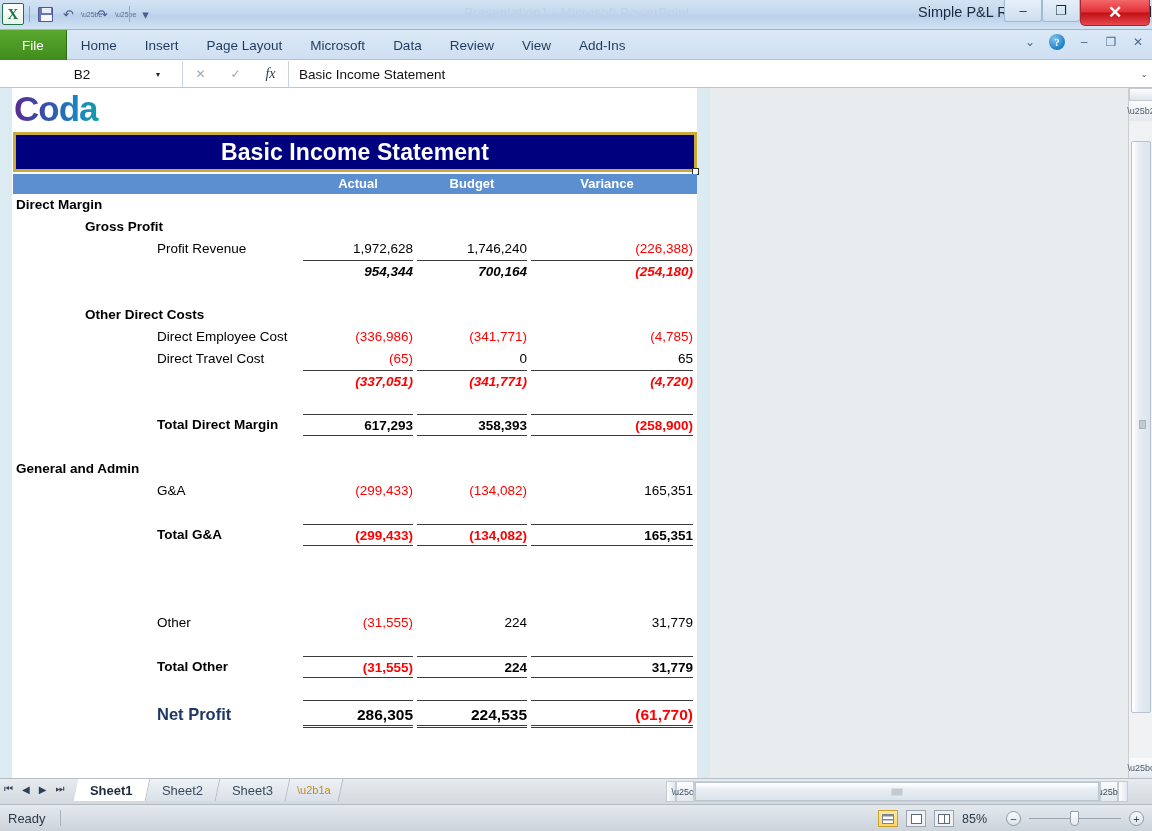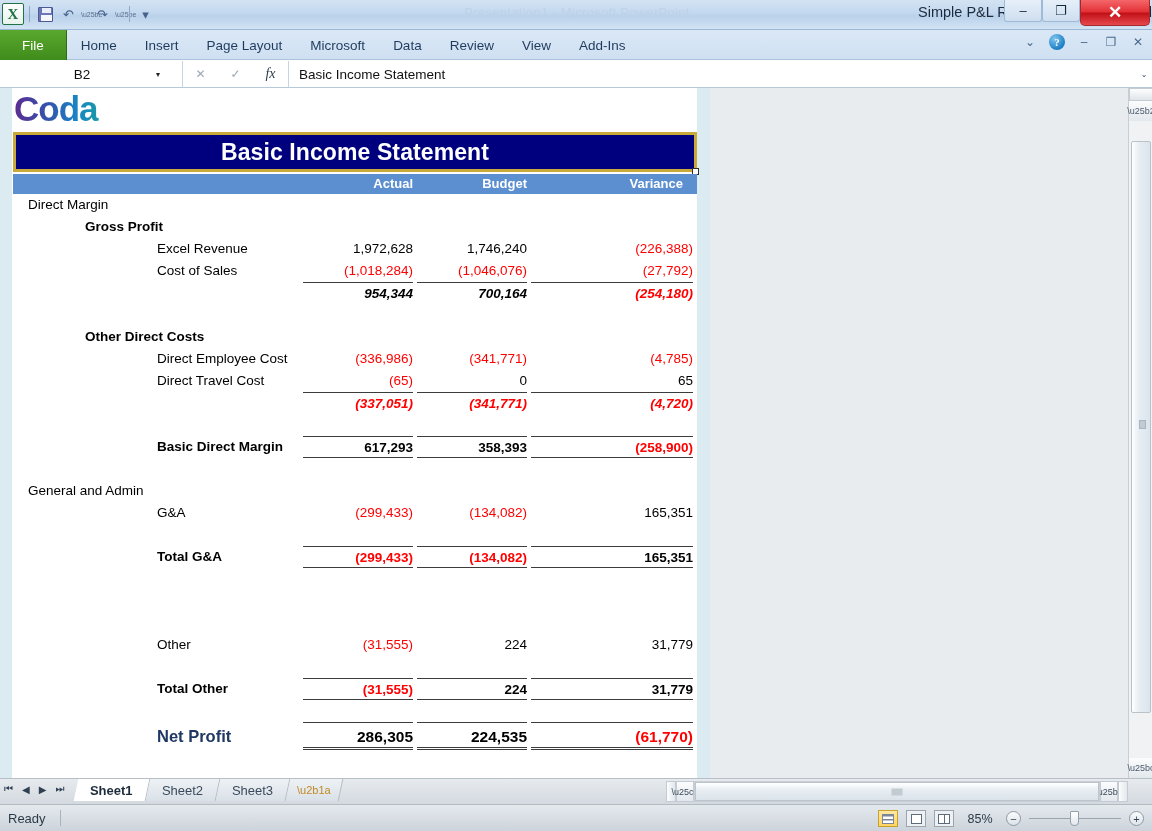--- a/index.html
+++ b/index.html
@@ -154,36 +154,36 @@
     background: #ffffff; border: 1.5px solid #2e2e2e;
   }
 
   
   #colhead {
     position: absolute; left: 13px; top: 86px; width: 684px; height: 20px;
     background: #5b8fd0;
   }
   #colhead .cell {
     position: absolute; top: 0; height: 20px; line-height: 20px;
-    color: #ffffff; font-size: 13px; font-weight: bold; text-align: right;
+    color: #ffffff; font-size: 13px; font-weight: bold; text-align: center;
   }
 
   
   #rows { position: absolute; left: 13px; top: 106px; width: 684px; }
   .row { position: relative; height: 22px; }
   .lbl {
     position: absolute; top: 0; height: 22px; line-height: 22px;
     font-size: 13.5px; color: #000000; white-space: nowrap;
   }
   .num {
     position: absolute; top: 0; height: 22px; line-height: 22px;
     font-size: 13.5px; text-align: right; color: #000000;
   }
   .neg { color: #ff0000; }
-  .lvl0 { left: 3px; font-weight: normal; margin-left: 12px; }
+  .lvl0 { left: 3px; font-weight: bold; }
   .lvl1 { left: 72px; font-weight: bold; }
   .lvl2 { left: 144px; }
   .lvl-total { left: 144px; font-weight: bold; }
   .c0 { left: 290px; width: 110px; }
   .c1 { left: 404px; width: 110px; }
   .c2 { left: 518px; width: 162px; }
   .subtotal .num { font-weight: bold; font-style: italic; }
   .total .num { font-weight: bold; }
   .bd-top .num { border-top: 1.5px solid #3c3c3c; }
   .bd-bot .num { border-bottom: 1.5px solid #3c3c3c; }
@@ -262,21 +262,21 @@
   .vbtn.sel { border:1px solid #c9a227; background: linear-gradient(to bottom,#ffe9a8,#ffd462); }
   .vb-grid { width:12px; height:10px; background:
       linear-gradient(#7b8794 0 0) 0 0/100% 1.5px no-repeat,
       linear-gradient(#7b8794 0 0) 0 4px/100% 1.5px no-repeat,
       linear-gradient(#7b8794 0 0) 0 8.5px/100% 1.5px no-repeat,
       #ffffff;
       border:1px solid #7b8794; }
   .vb-page { width:11px; height:10px; border:1.5px solid #5d6b7a; background:#fff; }
   .vb-break { width:12px; height:10px; border:1.5px solid #5d6b7a; background:#fff; position:relative; }
   .vb-break::after{content:"";position:absolute;left:4.5px;top:0;bottom:0;width:1.5px;background:#5d6b7a;}
-  #zoomlabel { font-size: 12.5px; color: #2c3a48; width: 36px; text-align:center; }
+  #zoomlabel { font-size: 12.5px; color: #2c3a48; width: 36px; text-align:left; }
   .zbtn { width:15px; height:15px; border-radius:50%; border:1px solid #8f9aa5;
           background: linear-gradient(to bottom,#fbfcfd,#dde3e9);
           display:flex; align-items:center; justify-content:center; font-size:11px; color:#36465a; }
   #zoomtrack { width: 92px; height: 15px; position: relative; display:flex; align-items:center; }
   #zoomline { width:100%; height:1px; background:#9aa5b0; }
   #zoomthumb { position:absolute; left:41px; top:0; width:9px; height:15px;
                background: linear-gradient(to bottom,#ffffff,#e2e8ee);
                border:1px solid #94a0ab; border-radius: 1px 1px 4px 4px; }
 </style>
 </head>
@@ -375,30 +375,24 @@
           <div class="num c1"></div>
           <div class="num c2"></div>
         </div>
         <div class="row">
           <div class="lbl lvl1">Gross Profit</div>
           <div class="num c0"></div>
           <div class="num c1"></div>
           <div class="num c2"></div>
         </div>
         <div class="row">
-          <div class="lbl lvl2">Excel Revenue</div>
+          <div class="lbl lvl2">Profit Revenue</div>
           <div class="num c0">1,972,628</div>
           <div class="num c1">1,746,240</div>
           <div class="num c2 neg">(226,388)</div>
-        </div>
-        <div class="row">
-          <div class="lbl lvl2">Cost of Sales</div>
-          <div class="num c0 neg">(1,018,284)</div>
-          <div class="num c1 neg">(1,046,076)</div>
-          <div class="num c2 neg">(27,792)</div>
         </div>
         <div class="row subtotal bd-top">
           <div class="num c0">954,344</div>
           <div class="num c1">700,164</div>
           <div class="num c2 neg">(254,180)</div>
         </div>
         <div class="row">
           <div class="num c0"></div>
           <div class="num c1"></div>
           <div class="num c2"></div>
@@ -425,21 +419,21 @@
           <div class="num c0 neg">(337,051)</div>
           <div class="num c1 neg">(341,771)</div>
           <div class="num c2 neg">(4,720)</div>
         </div>
         <div class="row">
           <div class="num c0"></div>
           <div class="num c1"></div>
           <div class="num c2"></div>
         </div>
         <div class="row total bd-top bd-bot">
-          <div class="lbl lvl-total">Basic Direct Margin</div>
+          <div class="lbl lvl-total">Total Direct Margin</div>
           <div class="num c0">617,293</div>
           <div class="num c1">358,393</div>
           <div class="num c2 neg">(258,900)</div>
         </div>
         <div class="row">
           <div class="num c0"></div>
           <div class="num c1"></div>
           <div class="num c2"></div>
         </div>
         <div class="row">

